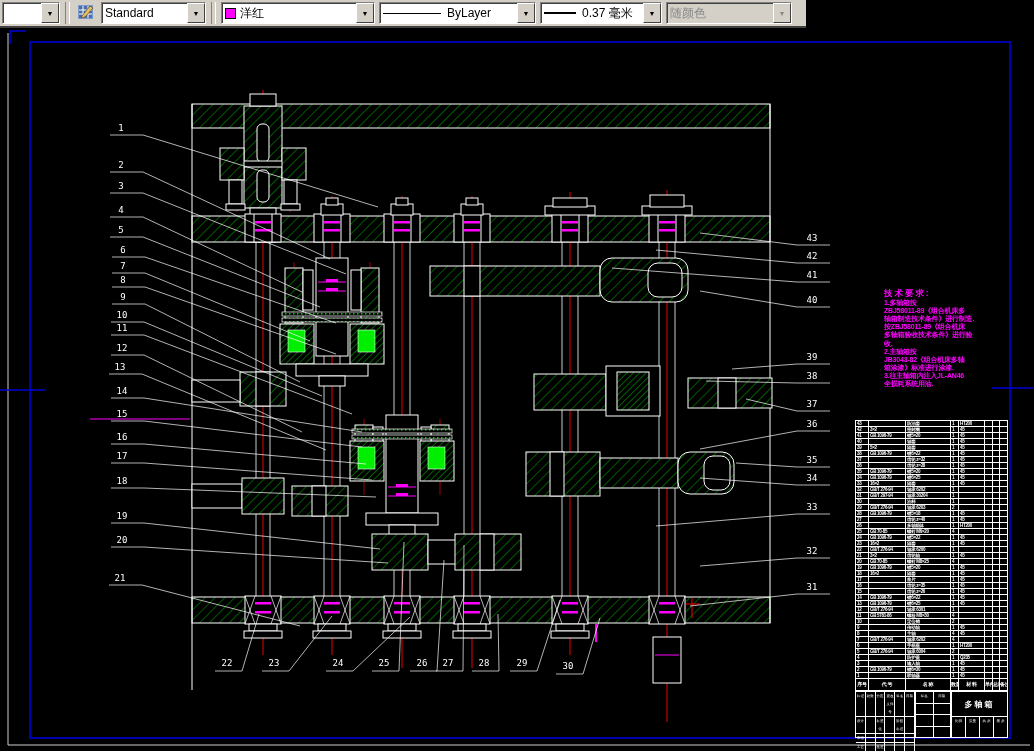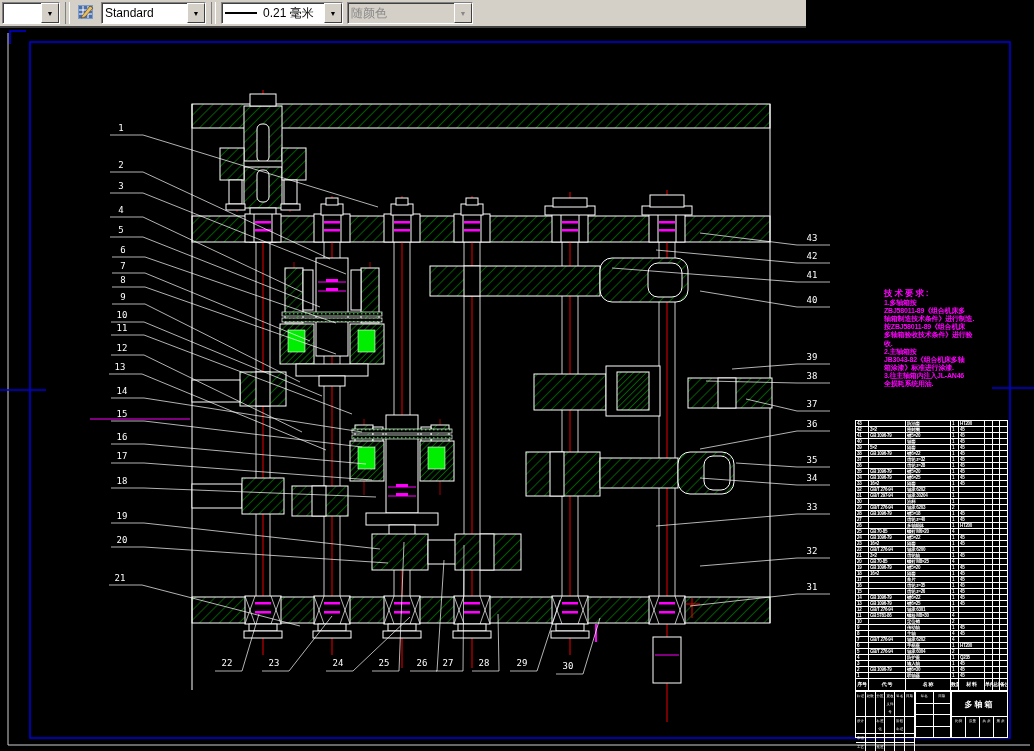--- a/index.html
+++ b/index.html
@@ -93,24 +93,38 @@
         <line x1="6" y1="3" x2="6" y2="15" stroke="#fff" stroke-width="1"></line>
         <line x1="11" y1="3" x2="11" y2="15" stroke="#fff" stroke-width="1"></line>
         <polygon points="5,13 13,3 16,5 8,14 4,15" fill="#e8c060" stroke="#604020" stroke-width="0.7"></polygon>
       </svg>
     </button>
     <div class="combo" style="width:103px">
       <div class="cfield">Standard</div>
       <div class="carrow">▼</div>
     </div>
     <div class="sep"></div>
+    <div class="combo" style="width:152px">
+      <div class="cfield">
+        <span class="swatch"></span>
+        <span>洋红</span>
+      </div>
+      <div class="carrow">▼</div>
+    </div>
+    <div class="combo" style="width:155px">
+      <div class="cfield" style="justify-content:flex-start;">
+        <span class="lineglyph" style="width:58px"></span>
+        <span>ByLayer</span>
+      </div>
+      <div class="carrow">▼</div>
+    </div>
     <div class="combo" style="width:120px">
       <div class="cfield">
         <span class="lineglyph thick" style="width:32px"></span>
-        <span>0.21 毫米</span>
+        <span>0.37 毫米</span>
       </div>
       <div class="carrow">▼</div>
     </div>
     <div class="combo disabled" style="width:124px">
       <div class="cfield">随颜色</div>
       <div class="carrow">▼</div>
     </div>
   </div>
 
   <svg id="dwg" width="1034" height="751" viewBox="0 0 1034 751">

